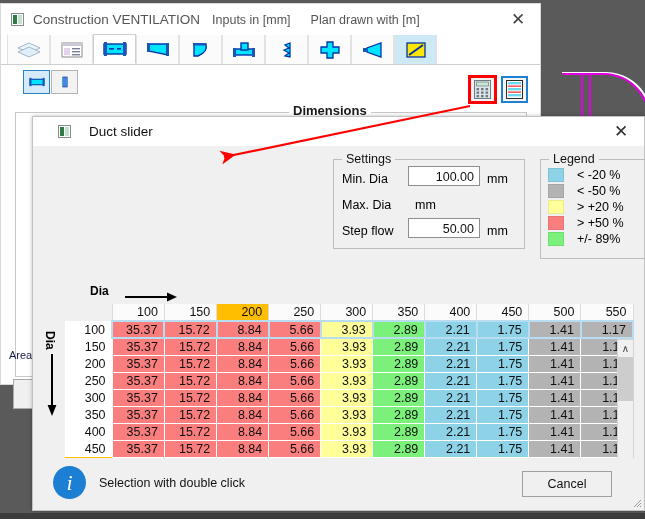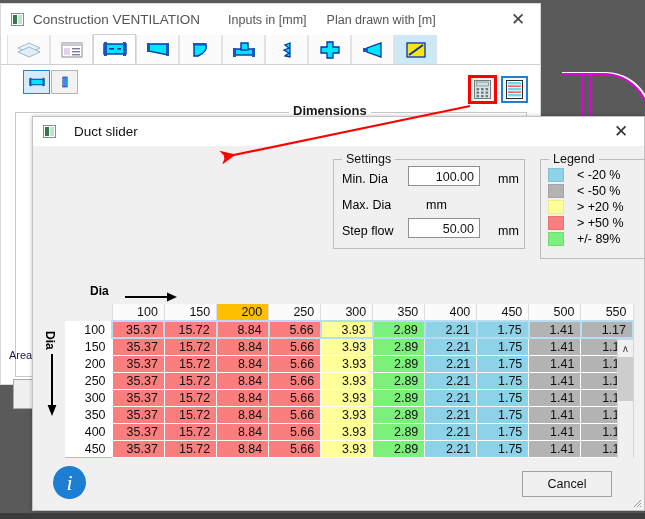--- a/index.html
+++ b/index.html
@@ -20,21 +20,21 @@
   #app-titlebar{
     height:31px;display:flex;align-items:center;background:#fff;
     padding-left:10px;box-sizing:border-box;
   }
   .app-icon{
     width:13px;height:13px;flex:none;margin-right:9px;position:relative;
     background:#ffffff;border:1px solid #8a8a8a;box-sizing:border-box;
   }
   .app-icon::before{content:"";position:absolute;left:1px;top:1px;width:4px;height:9px;background:#2f7a46;}
   .app-icon::after{content:"";position:absolute;left:6px;top:1px;width:4px;height:9px;background:#bfe3cc;}
-  .app-title{color:#555;font-size:13.5px;margin-right:28px;}
+  .app-title{color:#555;font-size:13.5px;margin-right:12px;}
   .app-sub{color:#555;font-size:12.5px;margin-right:20px;}
   #app-close{
     margin-left:auto;width:44px;height:30px;display:flex;align-items:center;
     justify-content:center;color:#444;font-size:17px;font-weight:300;
   }
   
   #ribbon{
     height:30px;display:flex;align-items:flex-end;background:#fff;
     border-bottom:1px solid #cfcfcf;padding-left:6px;box-sizing:border-box;
   }
@@ -80,21 +80,21 @@
 
   
   #arrow-svg{position:absolute;left:0;top:0;width:645px;height:519px;pointer-events:none;z-index:40;}
 
   
   #dialog{
     position:absolute;left:32px;top:116px;width:613px;height:395px;
     background:#f0f0f0;border:1px solid #c2c2c2;box-sizing:border-box;z-index:30;
     box-shadow:0 0 4px rgba(0,0,0,.25);
   }
-  #dlg-titlebar{height:29px;background:#fff;display:flex;align-items:center;padding-left:10px;box-sizing:border-box;}
+  #dlg-titlebar{height:29px;background:#fff;display:flex;align-items:center;padding-left:25px;box-sizing:border-box;}
   #dlg-title{font-size:13.5px;color:#111;margin-left:9px;}
   #dlg-close{margin-left:auto;width:46px;height:28px;display:flex;align-items:center;justify-content:center;font-size:17px;color:#333;font-weight:300;}
   #dlg-body{position:absolute;left:0;top:29px;right:0;bottom:0;background:#f0f0f0;}
 
   
   #top-panel{position:absolute;left:10px;top:5px;right:10px;height:105px;}
   .field-row{display:flex;align-items:center;height:22px;margin-bottom:5px;}
   .field-label{width:160px;font-size:12.5px;color:#111;}
   .radio{width:13px;height:13px;border:1.4px solid #4a4a4a;border-radius:50%;
     box-sizing:border-box;margin-right:6px;position:relative;flex:none;background:#fff;}
@@ -104,21 +104,21 @@
     width:72px;height:20px;border:1px solid #8e8e8e;background:#fff;box-sizing:border-box;
     text-align:right;padding:1px 5px 0 0;font-size:12.5px;line-height:18px;color:#111;
   }
 
   
   #settings-group{position:absolute;left:290px;top:8px;width:192px;height:90px;
     border:1px solid #bdbdbd;box-sizing:border-box;background:transparent;}
   .gb-title{position:absolute;top:-8px;left:8px;background:#f0f0f0;padding:0 4px;font-size:12.5px;color:#111;}
   .srow{display:flex;align-items:flex-end;height:22px;margin:4px 0 0 8px;}
   .slabel{width:66px;font-size:12.5px;}
-  .sunit{margin-left:18px;font-size:12.5px;}
+  .sunit{margin-left:7px;font-size:12.5px;}
 
   
   #legend-group{position:absolute;left:497px;top:8px;width:138px;height:100px;
     border:1px solid #bdbdbd;box-sizing:border-box;}
   .lrow{display:flex;align-items:center;height:15px;margin:1px 0 0 7px;}
   .swatch{width:16px;height:14px;flex:none;border:1px solid rgba(0,0,0,.08);box-sizing:border-box;}
   .ltext{margin-left:13px;font-size:12.5px;}
 
   
   #grid-wrap{position:absolute;left:10px;top:140px;right:10px;height:210px;}
@@ -570,20 +570,21 @@
           <div class="hs-track">
               <div class="hs-thumb"></div>
             </div>
           <div class="hs-arrow">›</div>
         </div>
       </div>
     </div>
 
     <div id="footer">
       <div id="info-icon">i</div>
+      <div id="info-text">Selection with double click</div>
       <div id="cancel-btn">Cancel</div>
       <svg id="grip" viewBox="0 0 12 12">
         <g stroke="#9a9a9a" stroke-width="1">
           <line x1="11" y1="4" x2="4" y2="11"></line>
             <line x1="11" y1="7" x2="7" y2="11"></line>
             <line x1="11" y1="10" x2="10" y2="11"></line>
         </g>
       </svg>
     </div>
   </div>

